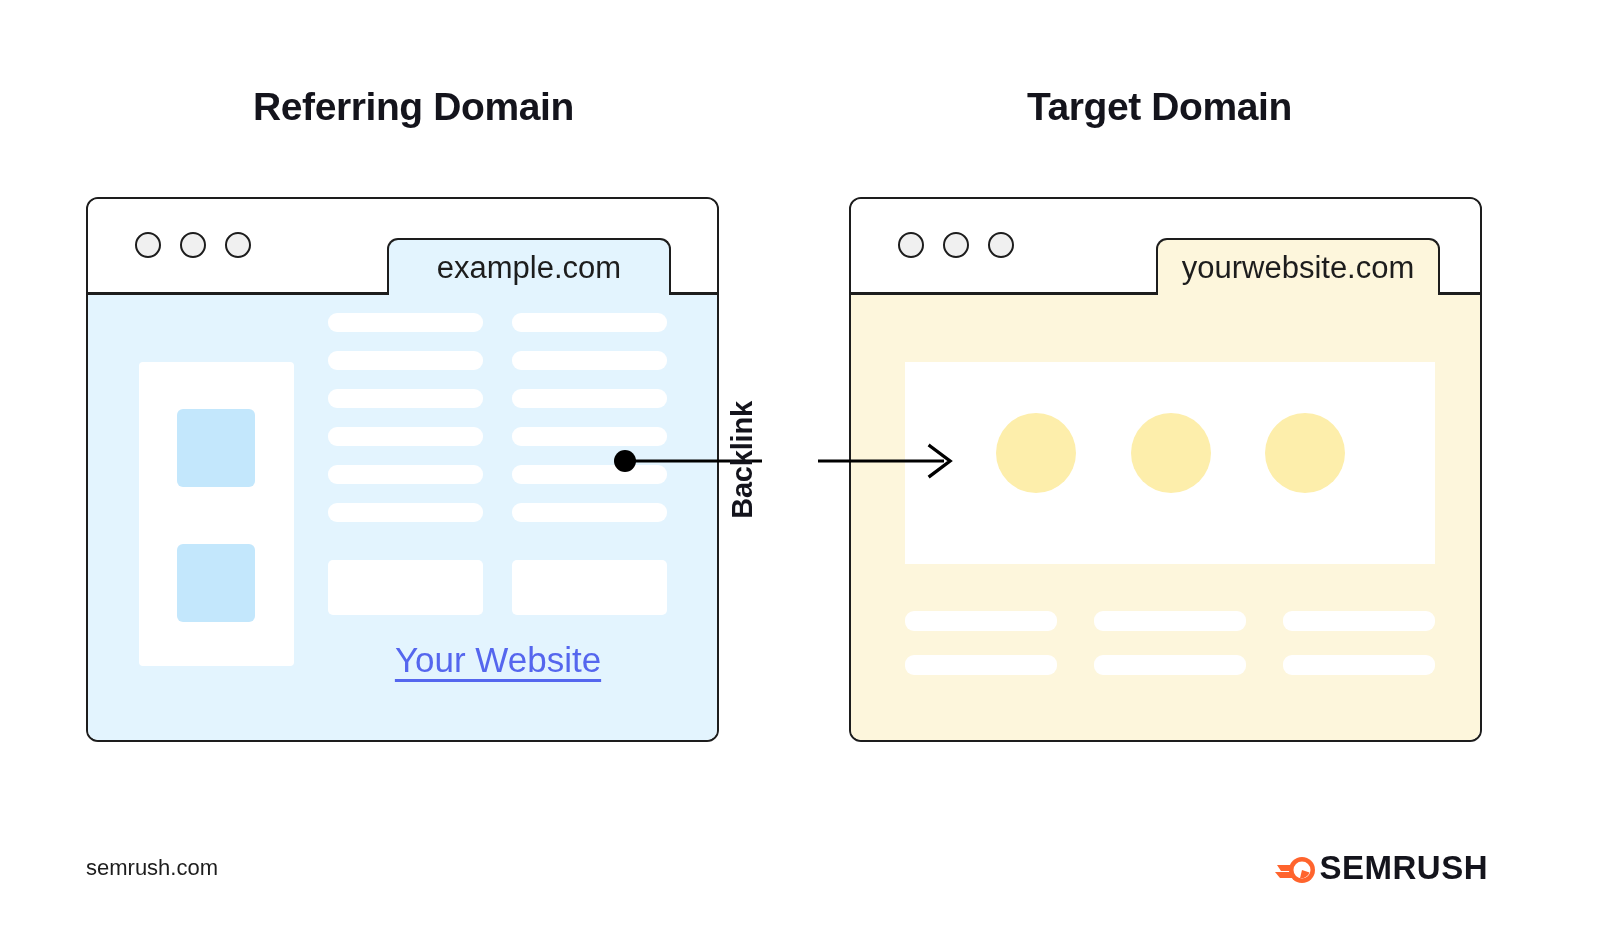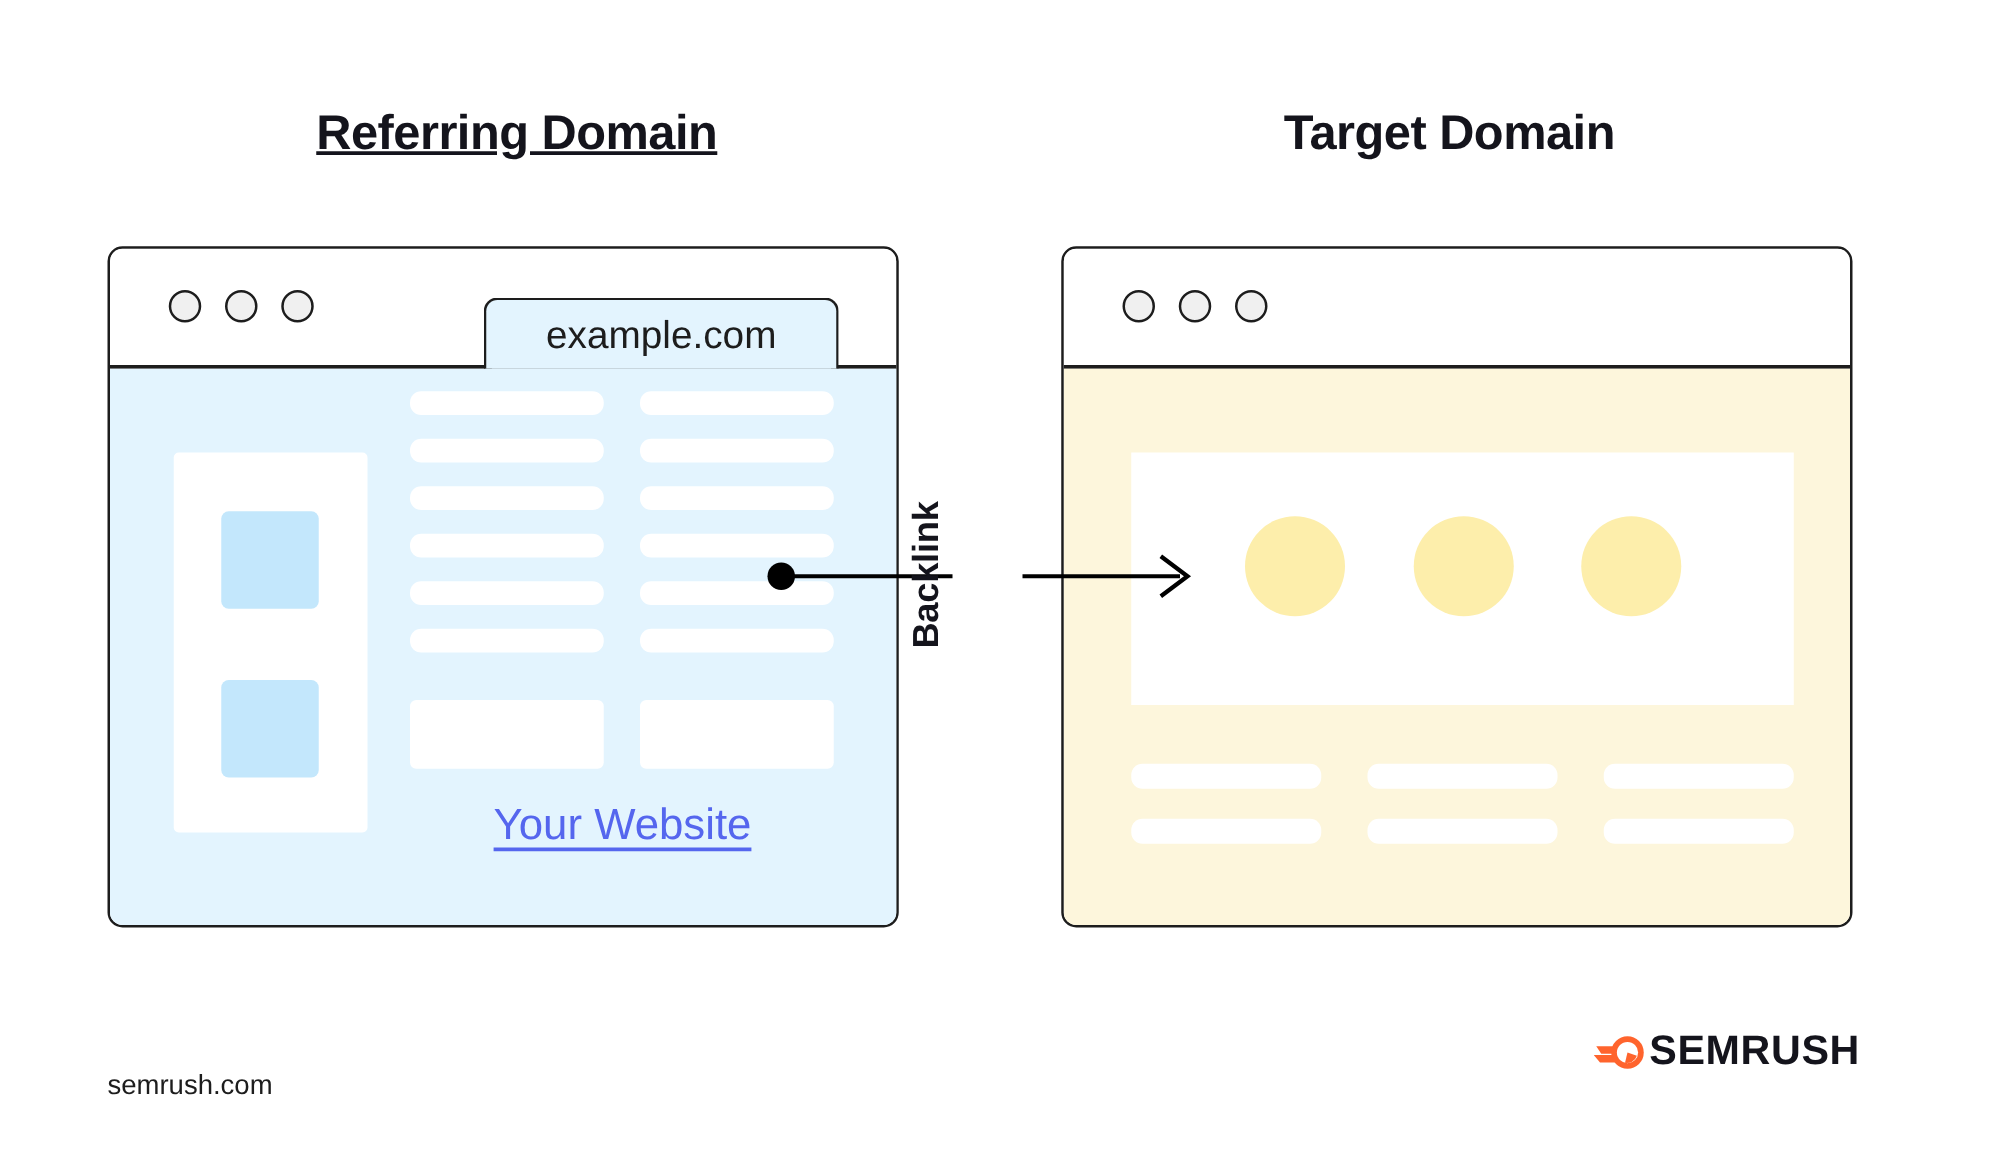--- a/index.html
+++ b/index.html
@@ -18,21 +18,21 @@
 
   
   .heading {
     position: absolute;
     font-size: 39px;
     font-weight: bold;
     letter-spacing: -0.4px;
     color: #14141c;
     white-space: nowrap;
   }
-  #heading-referring { left: 253px; top: 85px; text-decoration: underline; }
+  #heading-referring { left: 253px; top: 85px; }
   #heading-target    { left: 1027px; top: 85px; text-align: right; }
 
   
   .browser {
     position: absolute;
     border: 2.5px solid #1d1d1d;
     border-radius: 12px;
     box-sizing: border-box;
     overflow: hidden;
   }
@@ -217,21 +217,21 @@
   #footer-url {
     position: absolute;
     left: 86px;
     top: 855px;
     font-size: 22px;
     color: #1d1d1d;
   }
   #brand-logo {
     position: absolute;
     right: 112px;
-    top: 821px;
+    top: 849px;
     display: flex;
     align-items: center;
   }
   #brand-wordmark {
     font-size: 33px;
     font-weight: bold;
     letter-spacing: 0.5px;
     color: #14141c;
   }
 </style>
@@ -290,20 +290,23 @@
 
   <div class="titlebar">
     <div class="dots">
       <span class="dot"></span>
       <span class="dot"></span>
       <span class="dot"></span>
     </div>
   </div>
   <div class="titlebar-rule"></div>
 
+  <div class="tab" id="tab-target">
+    <span class="tab-label">yourwebsite.com</span>
+  </div>
 
   <div class="viewport" id="viewport-target">
 
     <div class="hero-card">
       <div class="hero-circle" id="hero-circle-1"></div>
       <div class="hero-circle" id="hero-circle-2"></div>
       <div class="hero-circle" id="hero-circle-3"></div>
     </div>
 
     <div class="tri-bar" style="left:54px;  top:316px"></div>

